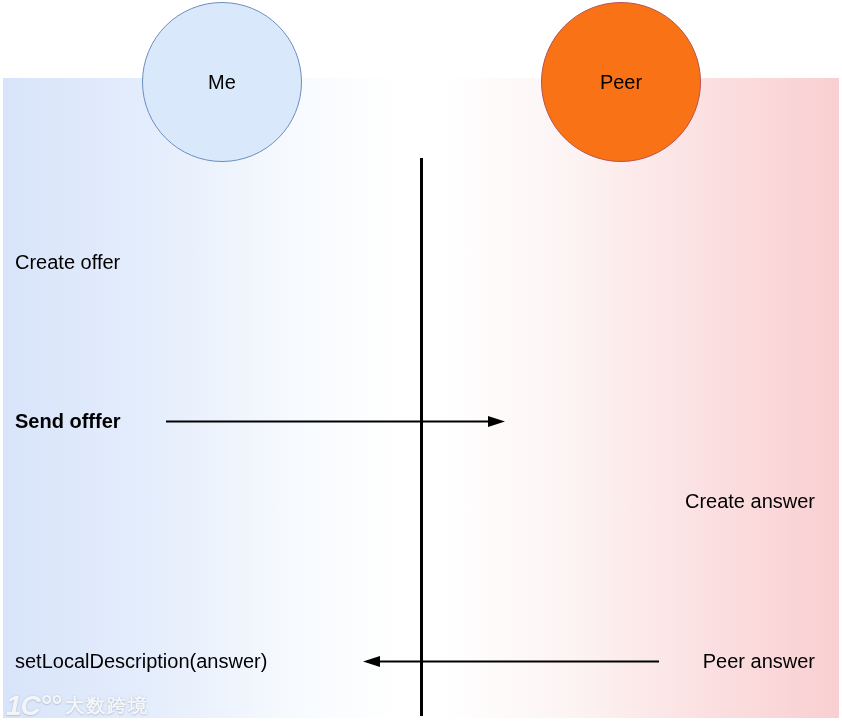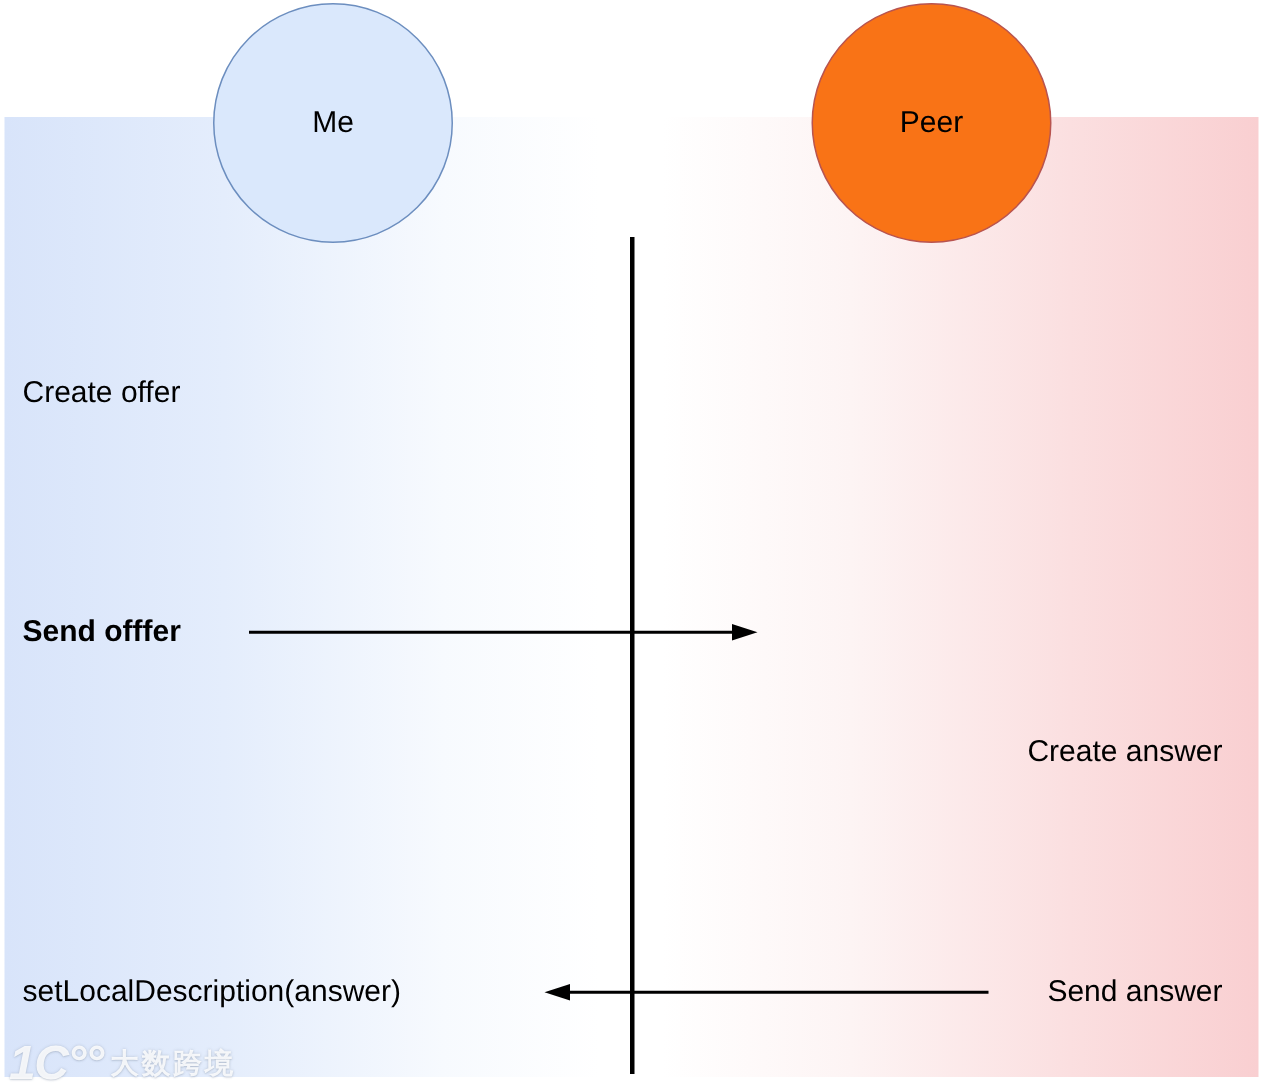--- a/index.html
+++ b/index.html
@@ -67,21 +67,21 @@
     left: 6px;
     top: 690px;
     display: flex;
     align-items: center;
     gap: 5px;
     color: rgba(255,255,255,0.85);
     text-shadow: 0 0 2px rgba(140,152,172,0.45), 0 1px 1px rgba(140,152,172,0.3);
     user-select: none;
   }
   .wm-logo {
-    font-size: 32px;
+    font-size: 28px;
     font-weight: bold;
     font-style: italic;
     letter-spacing: -1px;
   }
   .wm-text {
     font-size: 19px;
     font-weight: bold;
     letter-spacing: 2px;
   }
 </style>
@@ -109,20 +109,20 @@
     <span>Me</span>
   </div>
   <div class="node node-peer">
     <span>Peer</span>
   </div>
 
   <div class="step left s-create-offer">Create offer</div>
   <div class="step left s-send-offer">Send offfer</div>
   <div class="step right s-create-answer">Create answer</div>
   <div class="step left s-set-remote-answer">setLocalDescription(answer)</div>
-  <div class="step right s-send-answer">Send answer</div>
+  <div class="step right s-send-answer">Peer answer</div>
 
   <div class="watermark">
     <span class="wm-logo">1C°°</span>
     <span class="wm-text">大数跨境</span>
   </div>
 
 </div>
 
 </body></html>

